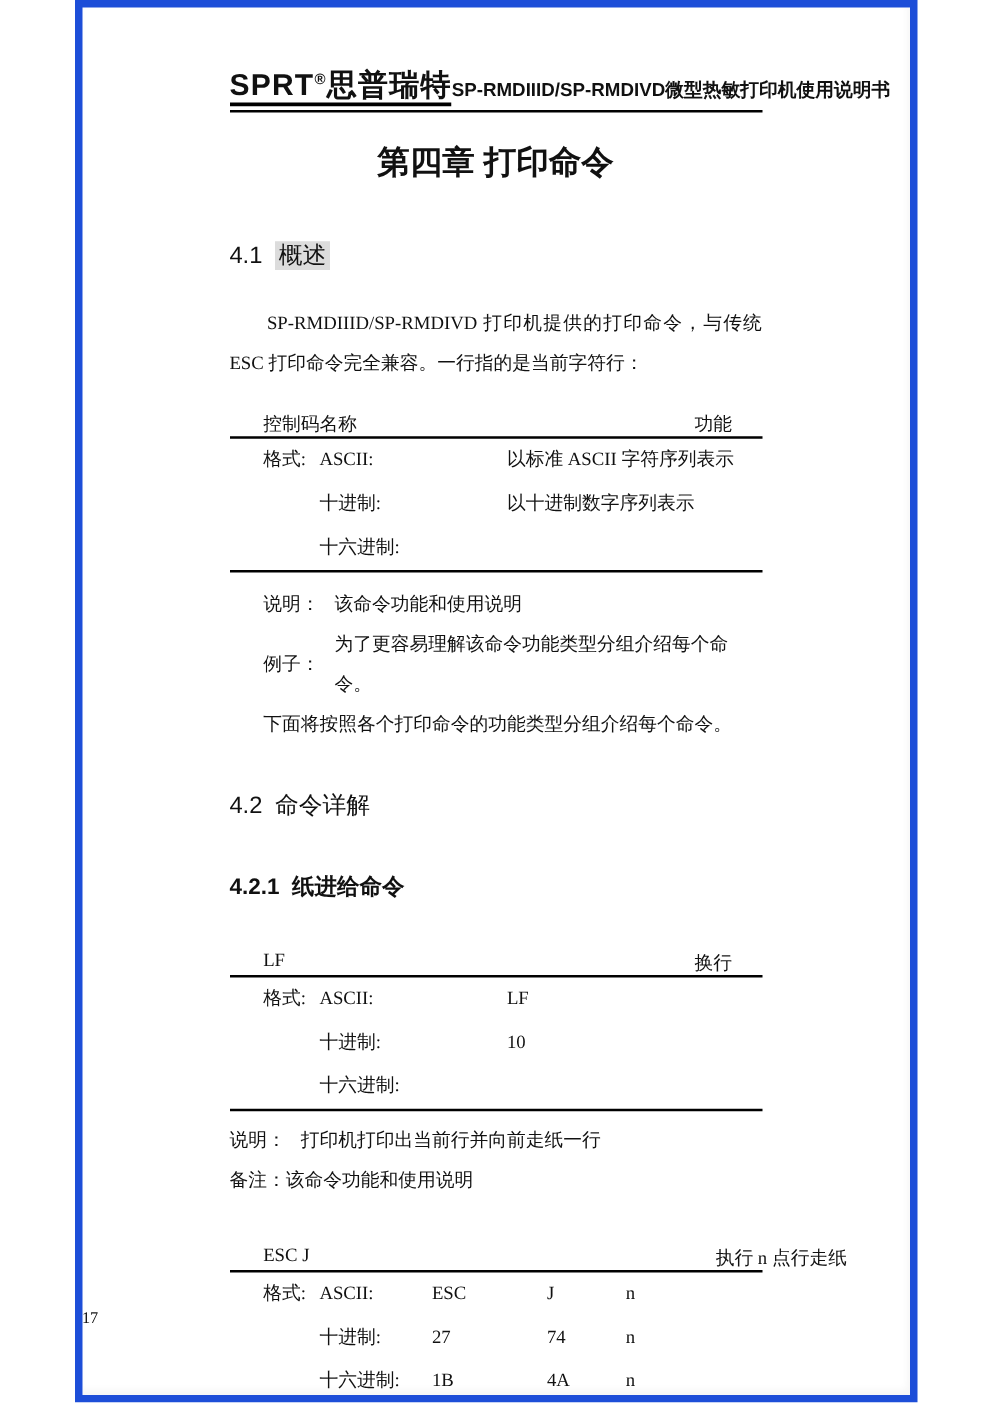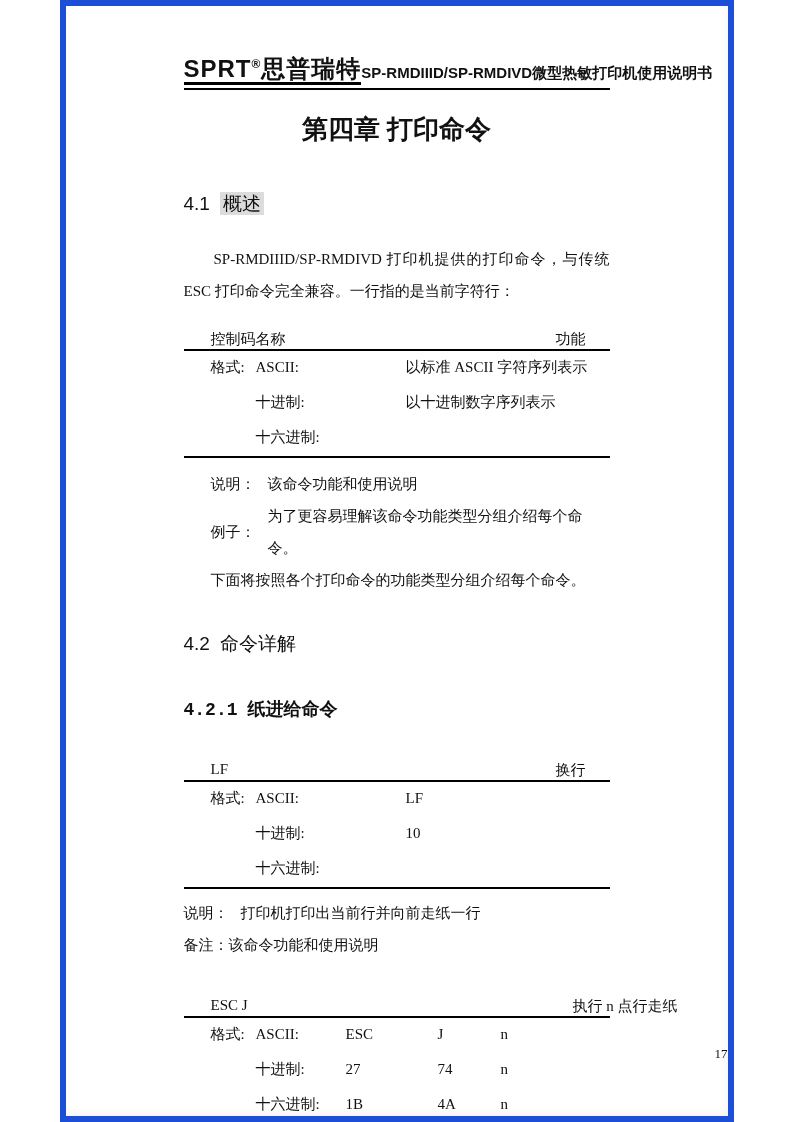--- a/index.html
+++ b/index.html
@@ -65,21 +65,21 @@
     font-family: "Liberation Sans", "DejaVu Sans", sans-serif;
     font-weight: normal;
     font-size: 19px;
     margin: 44px 0 0 0;
   }
   .h2 .hl {
     background: #dcdcdc;
     padding: 1px 3px;
   }
   .h3 {
-    font-family: Liberation Mono, monospace;
+    font-family: Liberation Sans, sans-serif;
     font-weight: bold;
     font-size: 18px;
     margin: 40px 0 12px 0;
   }
   .h2 .num, .h3 .num { margin-right: 10px; }
 
   
   .para {
     margin: 26px 0 0 0;
     line-height: 2.15;
@@ -117,21 +117,21 @@
   .cmd-row.cols3 { grid-template-columns: 45px 150px 1fr; }
   .cmd-row.cols5 { grid-template-columns: 45px 90px 92px 63px 1fr; }
   .cell { white-space: nowrap; }
 
   
   .page-number {
     position: absolute;
     left: 0;
     right: 0;
     top: 1040px;
-    text-align: right;
+    text-align: left;
     font-size: 13px;
   }
 </style>
 </head>
 <body>
 
 <div class="page">
 
   <div class="doc-header">
     <div class="logo">

